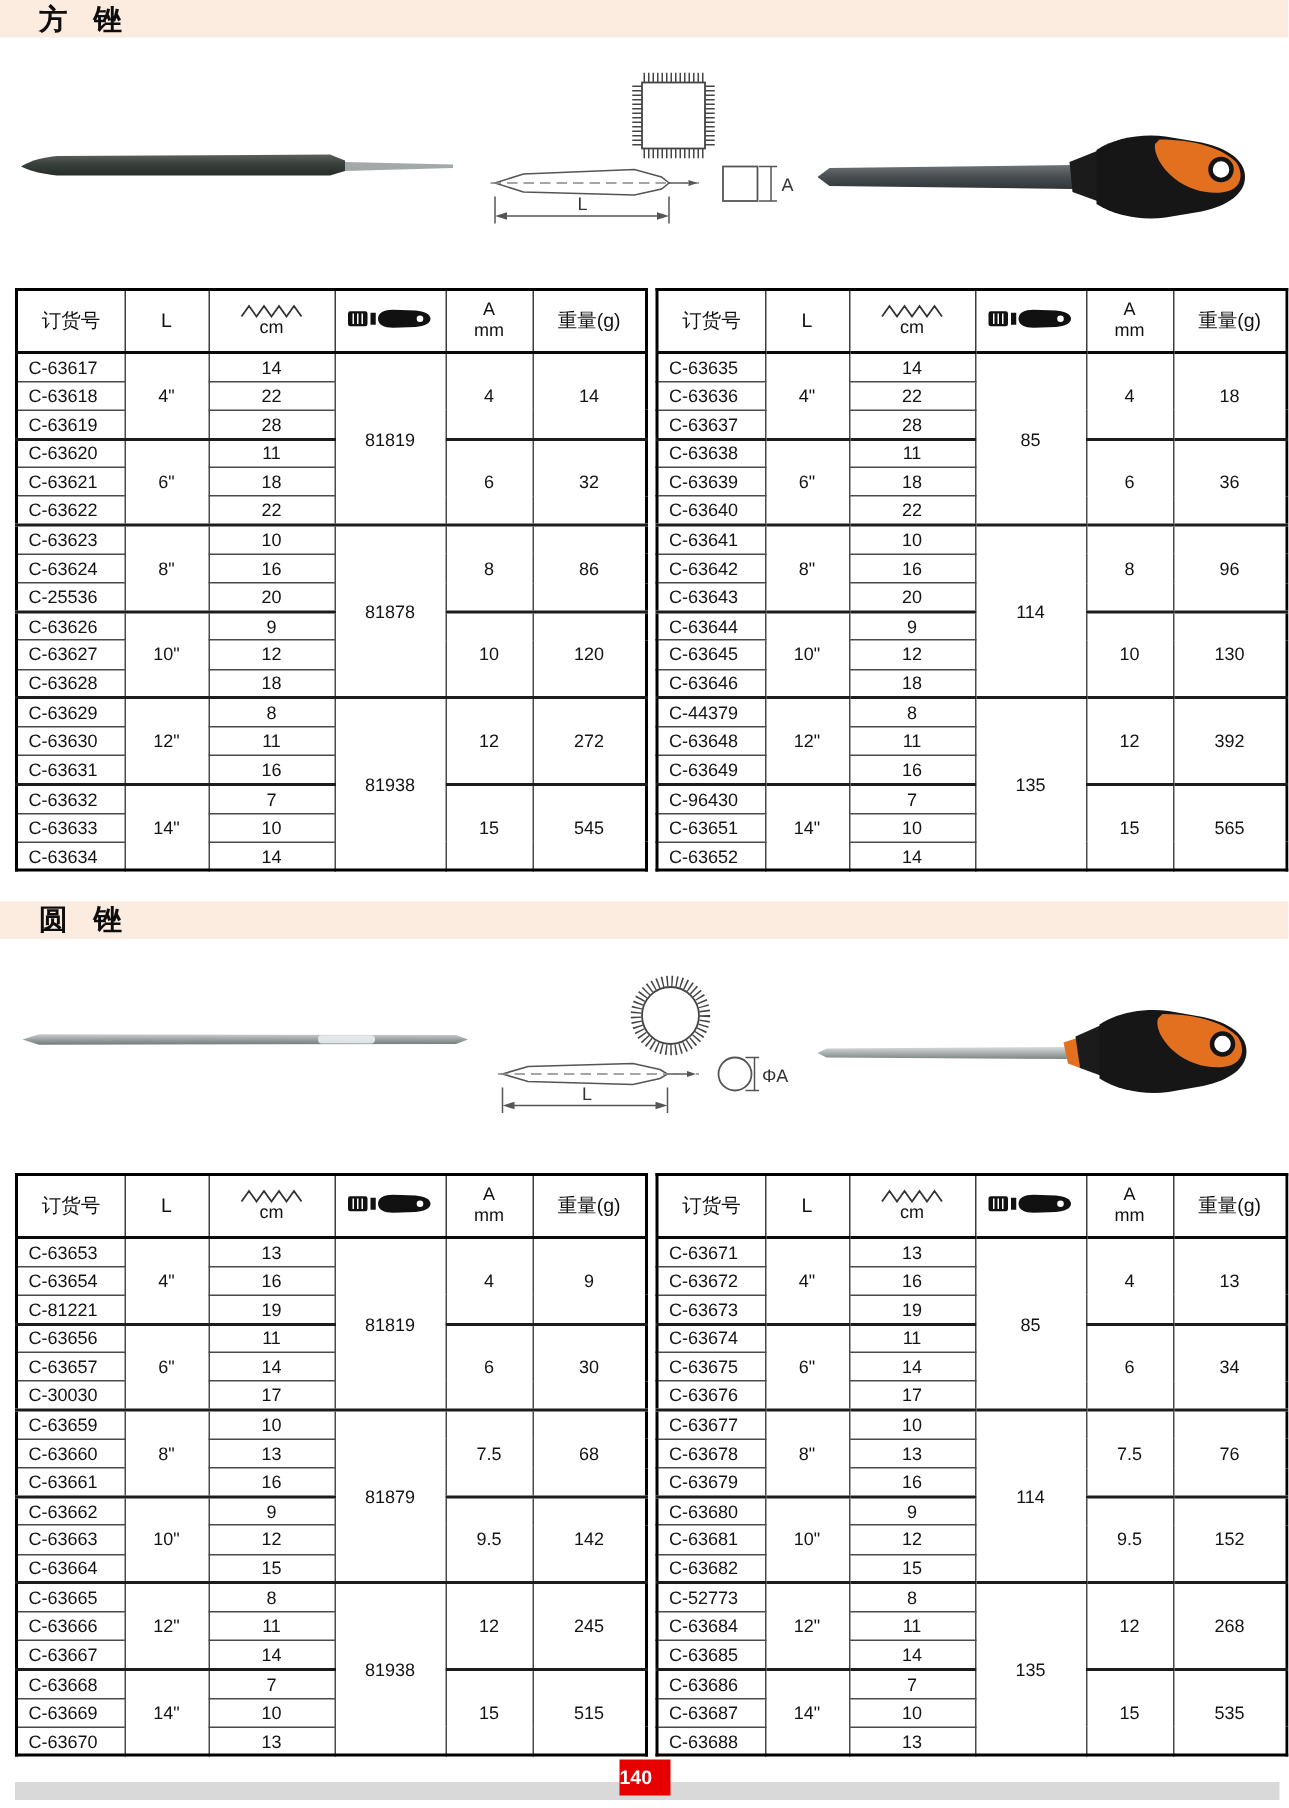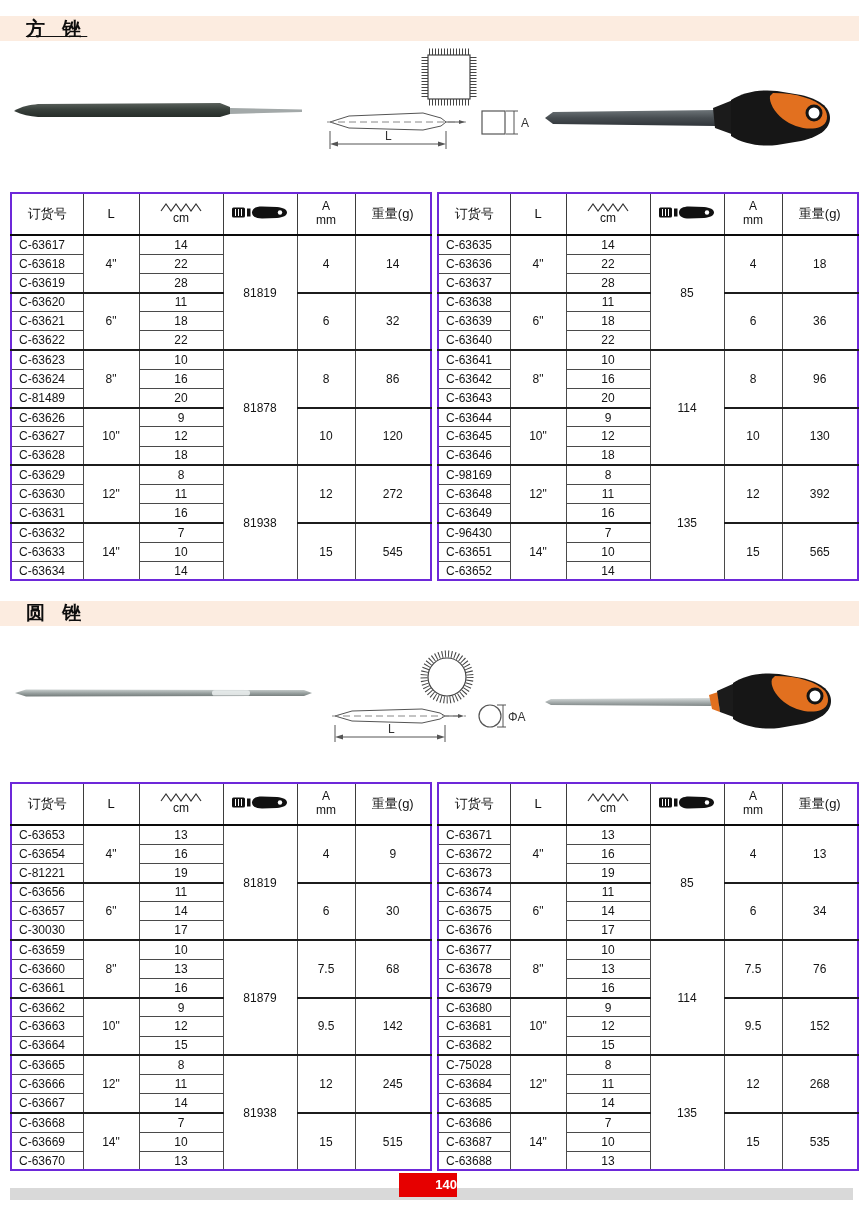--- a/index.html
+++ b/index.html
@@ -11,47 +11,47 @@
     position:absolute;left:0;width:859px;height:25px;background:#fcece0;
     display:flex;align-items:center;
   }
   .banner .title{
     font-size:19px;font-weight:bold;letter-spacing:6px;color:#0d0d0d;padding-left:26px;
   }
   .abs{position:absolute;}
   
   .cat{
     border-collapse:collapse;table-layout:fixed;width:421px;background:#fff;
-    border:2px solid #6d28d9;
+    border:2px solid #000000;
   }
   .cat th{
     border:1px solid #3d3d3d;border-bottom:2px solid #0a0a0a;height:40px;
     font-weight:normal;font-size:13px;text-align:center;padding:0;line-height:1.15;
   }
   .cat td{
     border:1px solid #4a4a4a;font-size:12px;text-align:center;padding:0;color:#141414;
     overflow:hidden;white-space:nowrap;
   }
   .cat tbody tr{height:19.2px;}
   .cat td.c-order{text-align:left;padding-left:7px;}
   .cat td.lt{border-top-color:#9d9d9d;}
   .cat td.gs{border-top:2px solid #1c1c1c;}
   .cat th .sub{font-size:12px;}
   
   .footer-bar{position:absolute;left:10px;top:1188px;width:843px;height:12px;background:#d9d9d9;}
   .page-badge{
-    position:absolute;left:399px;top:1173px;width:58px;height:24px;background:#e60000;
-    color:#fff;font-size:13px;font-weight:bold;text-align:right;line-height:24px;
+    position:absolute;left:413px;top:1173px;width:34px;height:24px;background:#e60000;
+    color:#fff;font-size:13px;font-weight:bold;text-align:left;line-height:24px;
   }
   svg text{font-family:"Liberation Sans","DejaVu Sans",sans-serif;}
 </style>
 </head>
 <body>
 
-<div class="banner abs" style="top:16px;text-decoration:underline;">
+<div class="banner abs" style="top:0;">
   <span class="title">方 锉</span>
 </div>
 
 <svg class="abs" style="left:12px;top:100px;" width="295" height="22" viewBox="0 0 295 22">
   <defs>
     <linearGradient id="sf1" x1="0" y1="0" x2="0" y2="1">
       <stop offset="0" stop-color="#5a615c"></stop>
         <stop offset="0.45" stop-color="#39413c"></stop>
         <stop offset="1" stop-color="#272d29"></stop>
     </linearGradient>
@@ -178,21 +178,21 @@
           <td class="c-cm gs">10</td>
           <td class="c-handle gs" rowspan="6">81878</td>
           <td class="c-a gs" rowspan="3">8</td>
           <td class="c-w gs" rowspan="3">86</td>
         </tr>
         <tr>
           <td class="c-order lt">C-63624</td>
           <td class="c-cm lt">16</td>
         </tr>
         <tr>
-          <td class="c-order lt">C-81489</td>
+          <td class="c-order lt">C-25536</td>
           <td class="c-cm lt">20</td>
         </tr>
         <tr>
           <td class="c-order gs">C-63626</td>
           <td class="c-len gs" rowspan="3">10"</td>
           <td class="c-cm gs">9</td>
           <td class="c-a gs" rowspan="3">10</td>
           <td class="c-w gs" rowspan="3">120</td>
         </tr>
         <tr>
@@ -330,21 +330,21 @@
         </tr>
         <tr>
           <td class="c-order lt">C-63645</td>
           <td class="c-cm lt">12</td>
         </tr>
         <tr>
           <td class="c-order lt">C-63646</td>
           <td class="c-cm lt">18</td>
         </tr>
         <tr>
-          <td class="c-order gs">C-98169</td>
+          <td class="c-order gs">C-44379</td>
           <td class="c-len gs" rowspan="3">12"</td>
           <td class="c-cm gs">8</td>
           <td class="c-handle gs" rowspan="6">135</td>
           <td class="c-a gs" rowspan="3">12</td>
           <td class="c-w gs" rowspan="3">392</td>
         </tr>
         <tr>
           <td class="c-order lt">C-63648</td>
           <td class="c-cm lt">11</td>
         </tr>
@@ -653,21 +653,21 @@
         </tr>
         <tr>
           <td class="c-order lt">C-63681</td>
           <td class="c-cm lt">12</td>
         </tr>
         <tr>
           <td class="c-order lt">C-63682</td>
           <td class="c-cm lt">15</td>
         </tr>
         <tr>
-          <td class="c-order gs">C-75028</td>
+          <td class="c-order gs">C-52773</td>
           <td class="c-len gs" rowspan="3">12"</td>
           <td class="c-cm gs">8</td>
           <td class="c-handle gs" rowspan="6">135</td>
           <td class="c-a gs" rowspan="3">12</td>
           <td class="c-w gs" rowspan="3">268</td>
         </tr>
         <tr>
           <td class="c-order lt">C-63684</td>
           <td class="c-cm lt">11</td>
         </tr>

